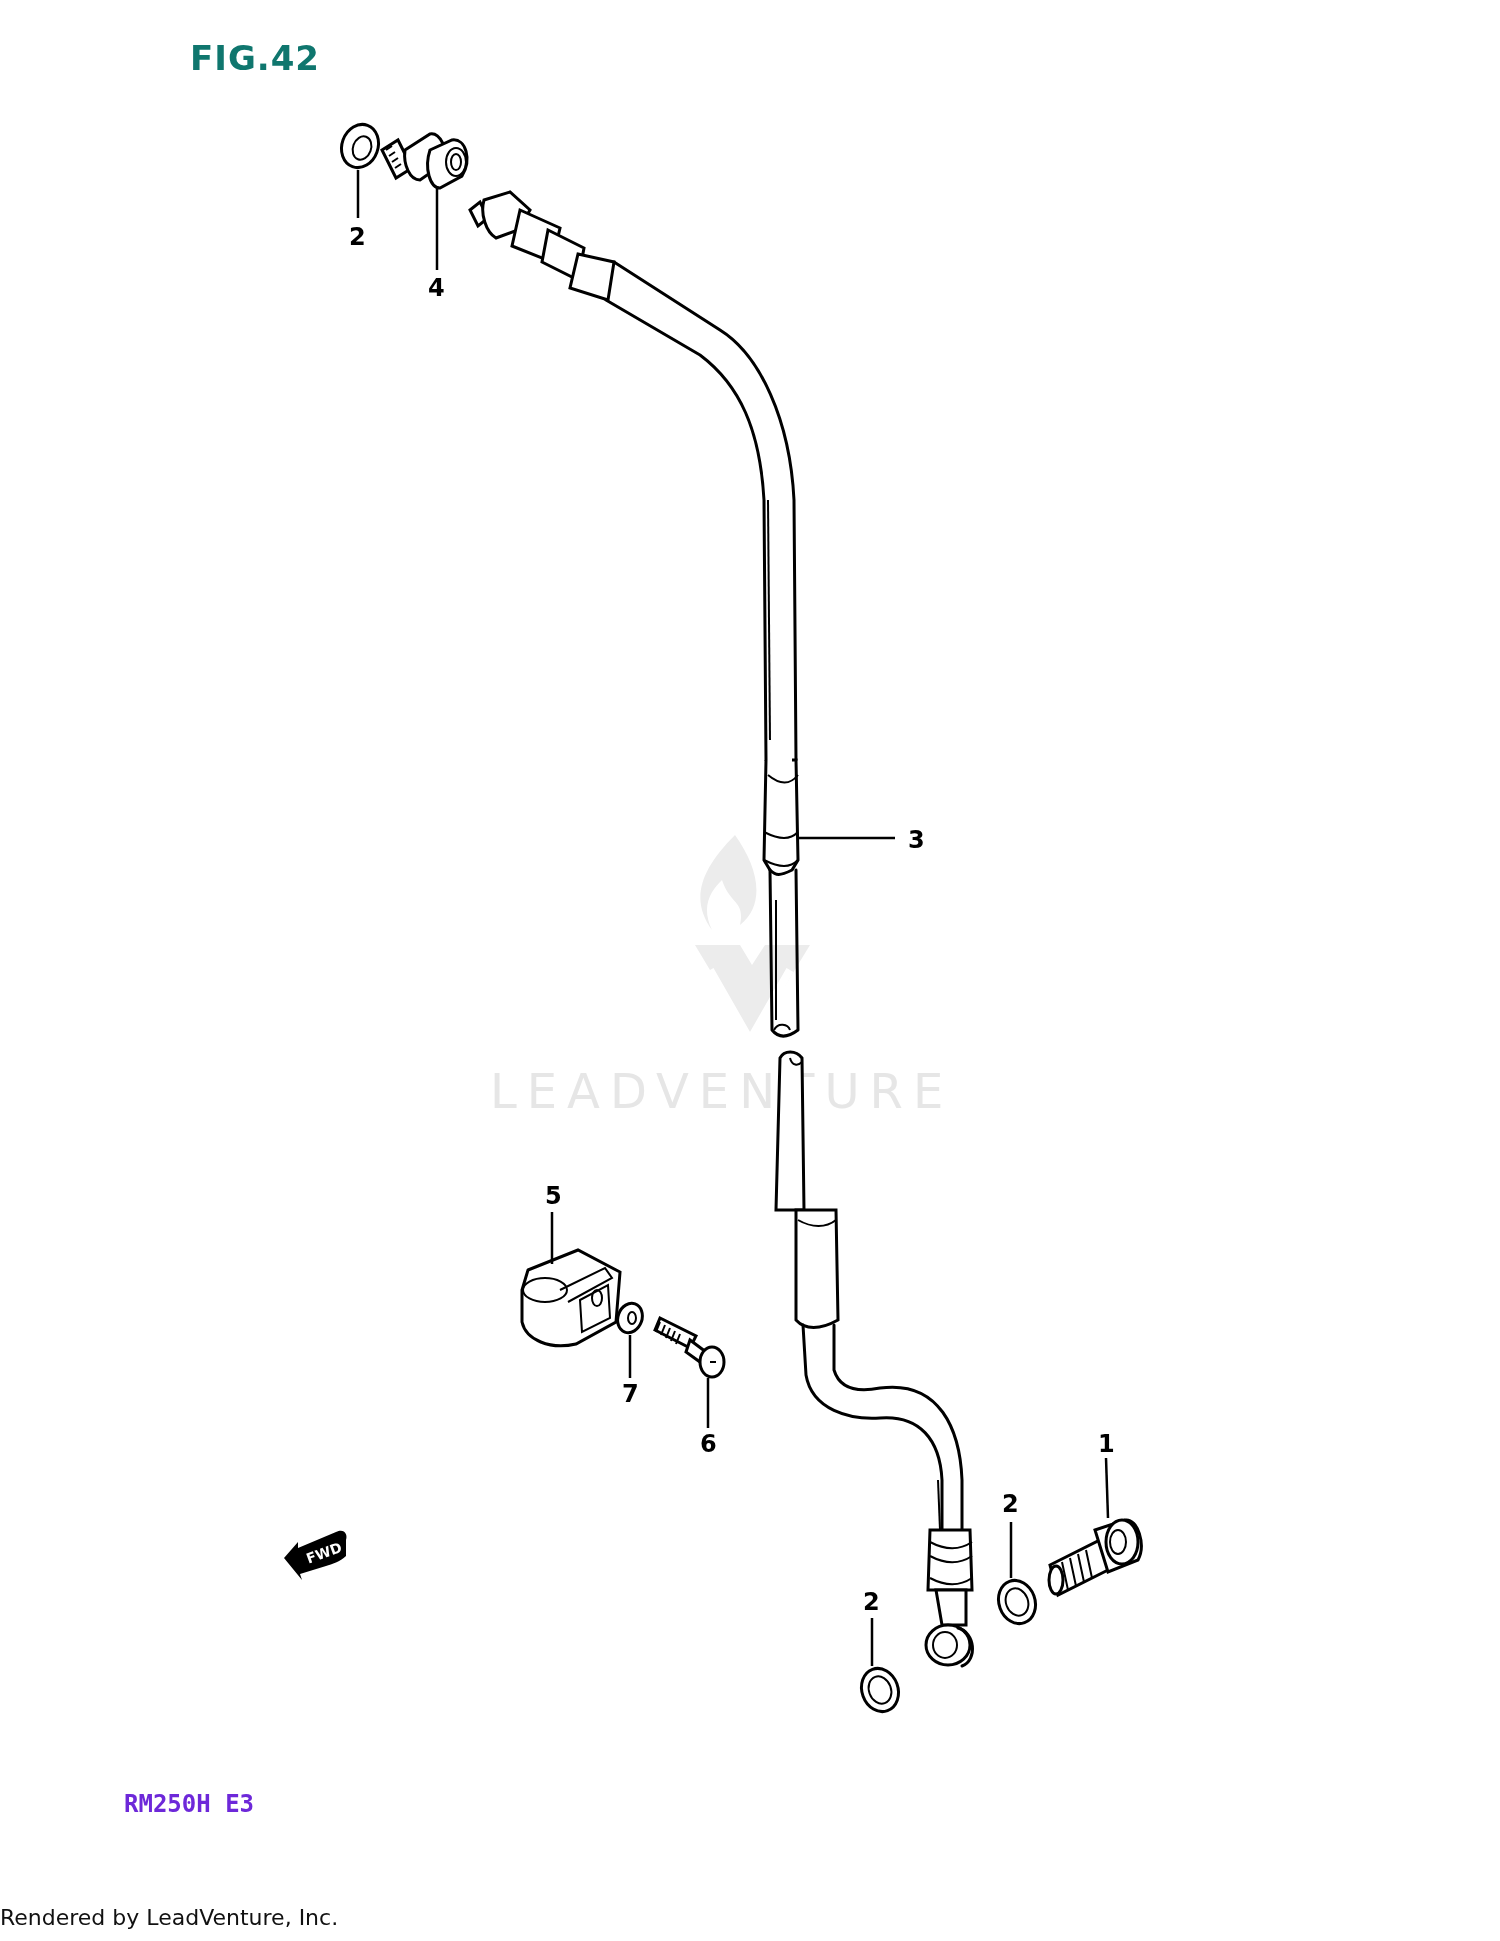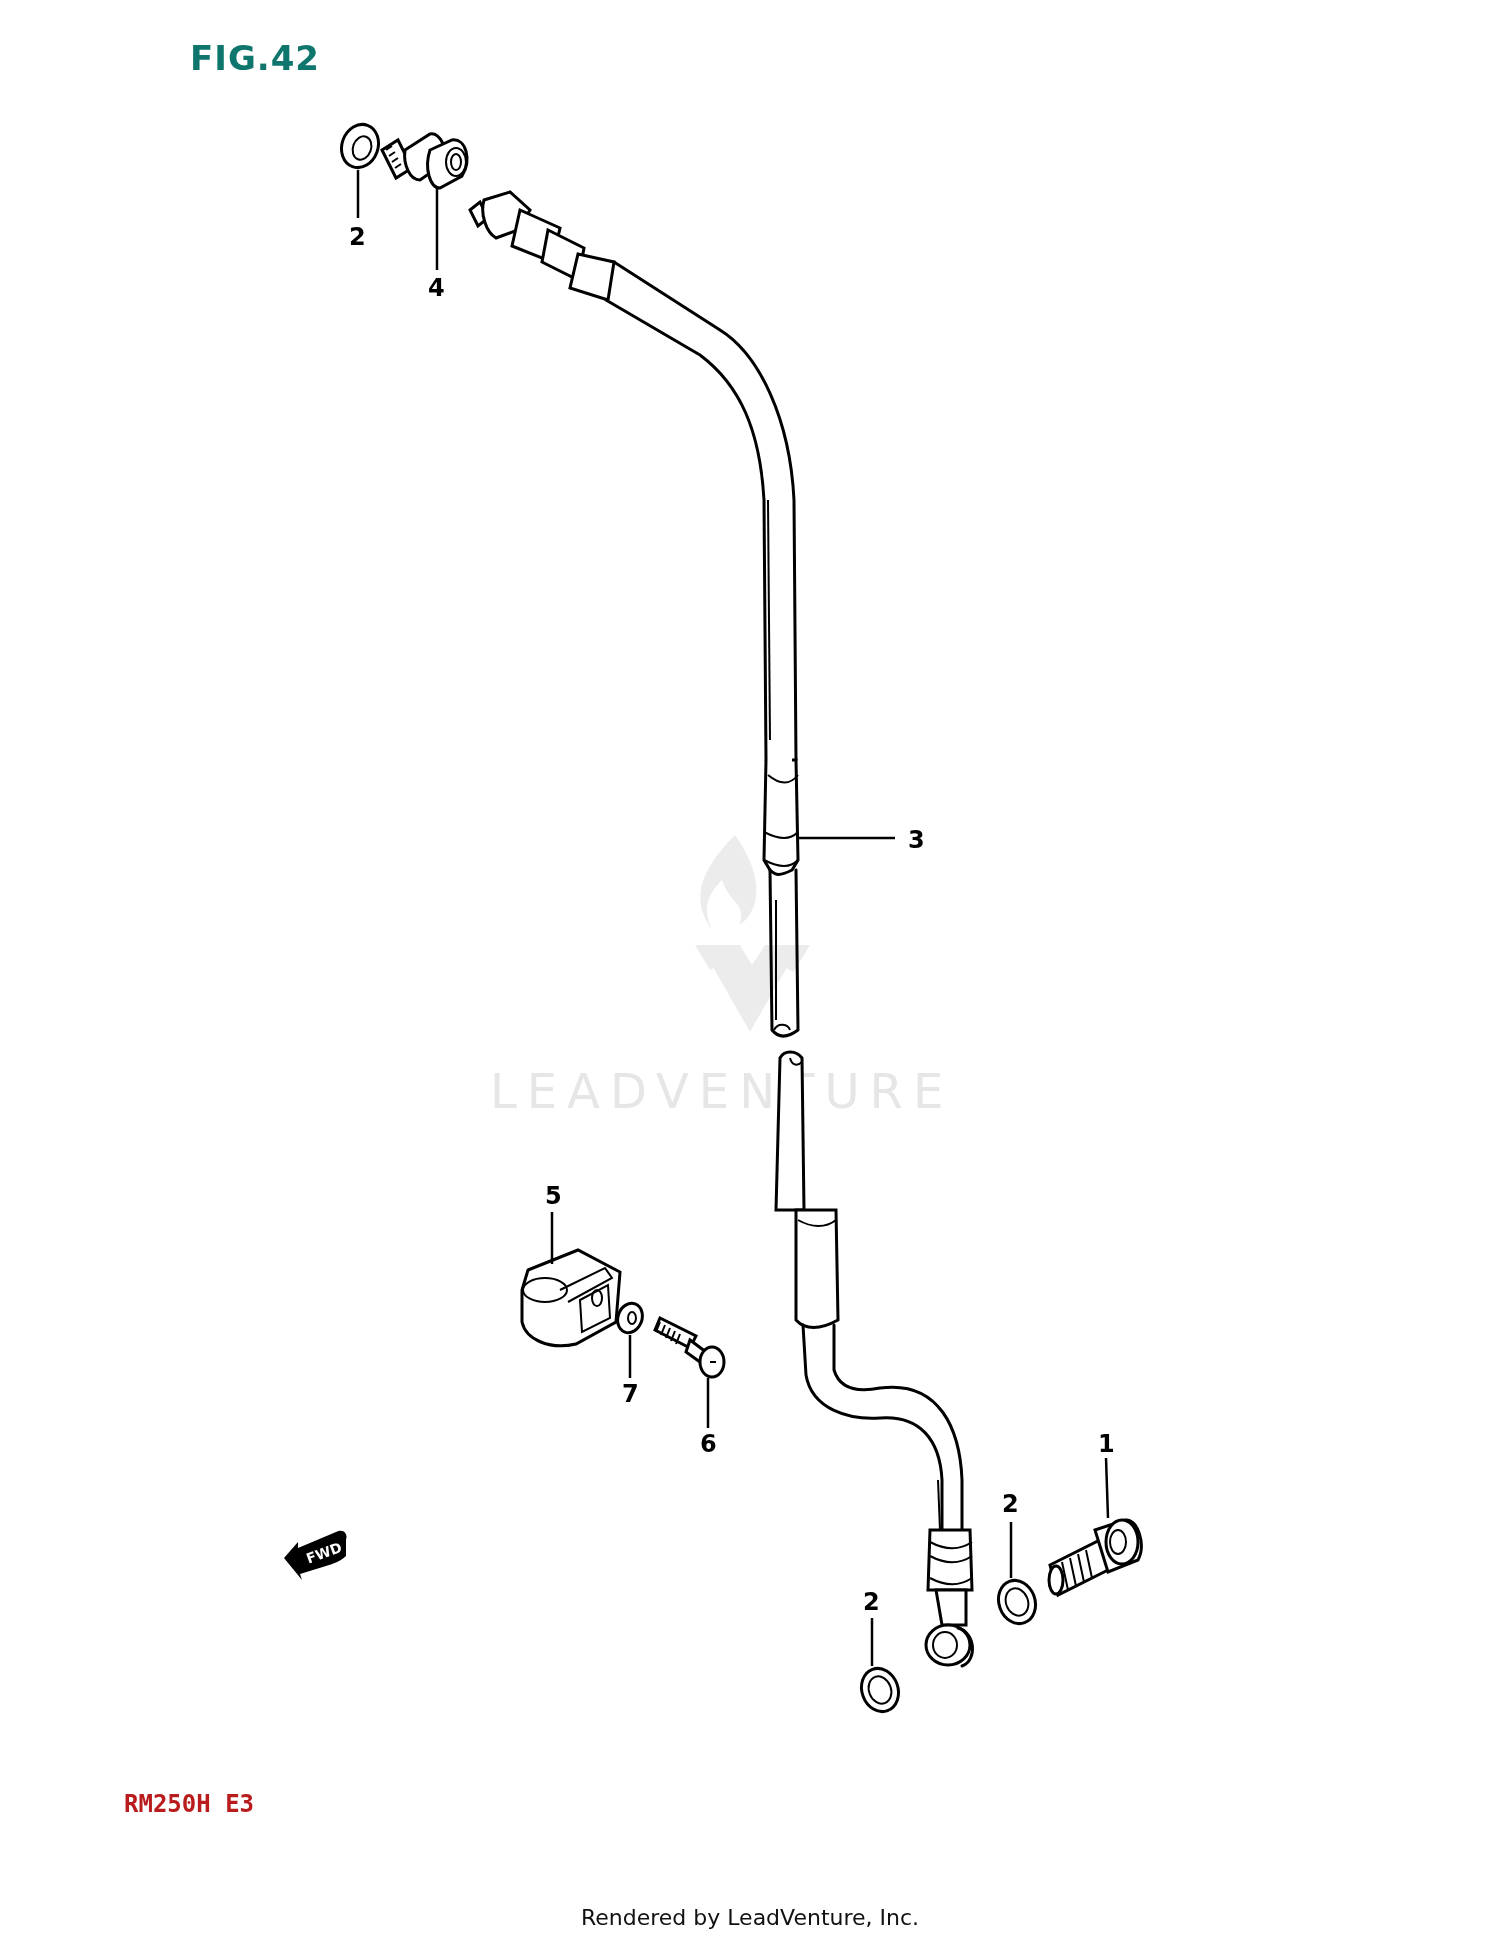--- a/index.html
+++ b/index.html
@@ -1,20 +1,20 @@
 <!DOCTYPE html>
 <html><head>
   <meta charset="utf-8">
   <style>
     html, body { margin: 0; padding: 0; background: #ffffff; }
     body { width: 1500px; height: 1941px; position: relative; overflow: hidden; font-family: "Liberation Sans", sans-serif; }
     #diagram { position: absolute; left: 0; top: 0; width: 1500px; height: 1941px; }
     .fig-title { position: absolute; left: 190px; top: 38px; font-family: "DejaVu Sans", sans-serif; font-weight: bold; font-size: 34px; color: #0f766e; letter-spacing: 1px; }
-    .model-label { position: absolute; left: 124px; top: 1790px; font-family: "DejaVu Sans Mono", monospace; font-weight: bold; font-size: 24px; color: #b91c1c; }
-    .footer { position: absolute; left: 0; width: 1500px; top: 1905px; text-align: center; font-family: "DejaVu Sans", sans-serif; font-size: 22px; color: #111; }
+    .model-label { position: absolute; left: 124px; top: 1790px; font-family: "DejaVu Sans Mono", monospace; font-weight: bold; font-size: 24px; color: #6d28d9; }
+    .footer { position: absolute; left: 0; width: 1500px; top: 1905px; text-align: left; font-family: "DejaVu Sans", sans-serif; font-size: 22px; color: #111; }
     .callout { font-family: "DejaVu Sans", sans-serif; font-weight: bold; font-size: 24px; fill: #000; }
     .wm-text { font-family: "DejaVu Sans", sans-serif; font-size: 48px; letter-spacing: 10px; fill: #e6e6e6; }
     .ln { stroke: #000; stroke-width: 3; fill: none; stroke-linecap: round; stroke-linejoin: round; }
     .thin { stroke: #000; stroke-width: 2; fill: none; }
     .fillw { fill: #fff; stroke: #000; stroke-width: 3; }
     .leader { stroke: #000; stroke-width: 2.5; }
   </style>
 </head>
 <body>
 

